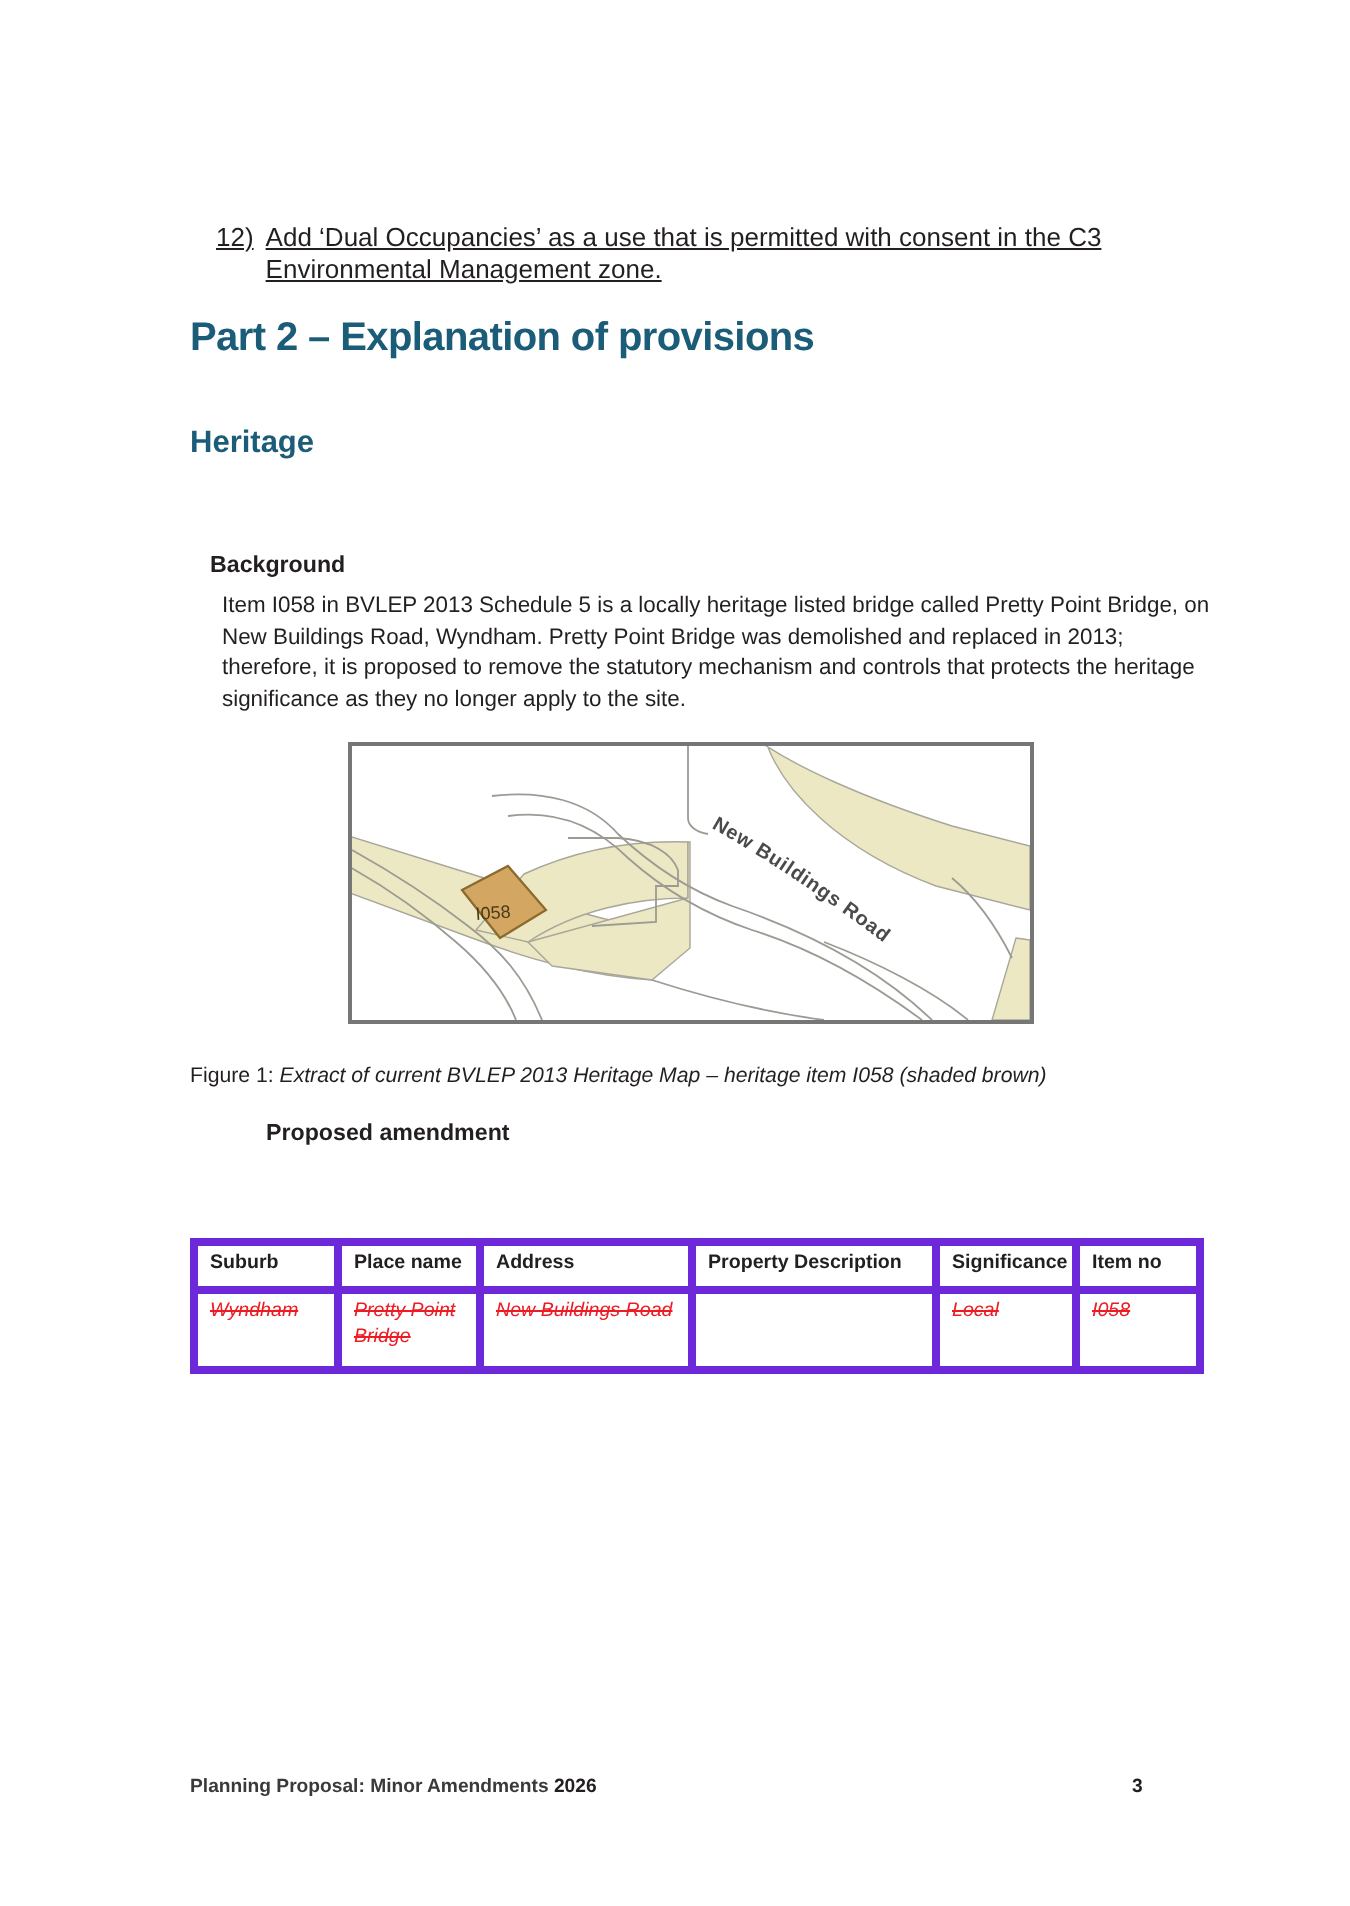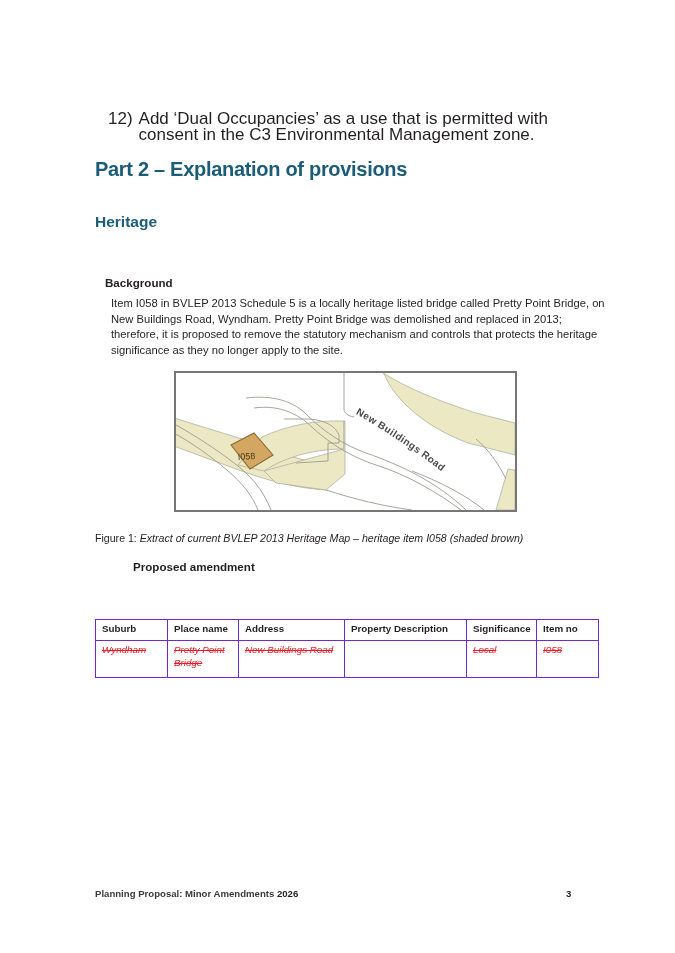--- a/index.html
+++ b/index.html
@@ -17,25 +17,26 @@
     background: #ffffff;
     overflow: hidden;
   }
 
   
   .list-item {
     position: absolute;
     left: 108px;
     top: 111px;
     width: 480px;
-    font-size: 17px;
+    font-size: 13px;
     line-height: 15.5px;
     color: #231f20;
     display: flex;
     gap: 6px;
+    text-decoration: underline;
   }
   .list-item .num { flex: 0 0 auto; }
   .list-item .txt { flex: 1 1 auto; }
 
   
   .part-heading {
     position: absolute;
     left: 95px;
     top: 158px;
     font-size: 20px;
@@ -116,21 +117,21 @@
   
   #amend-table {
     position: absolute;
     left: 95px;
     top: 619px;
     width: 503px;
     border-collapse: collapse;
     table-layout: fixed;
   }
   #amend-table td, #amend-table th {
-    border: 1px solid #6d28d9;
+    border: 4px solid #6d28d9;
     padding: 3px 6px 4px 6px;
     vertical-align: top;
     font-size: 9.8px;
     line-height: 12.6px;
     text-align: left;
   }
   #amend-table th {
     font-weight: bold;
     color: #231f20;
     height: 13px;

